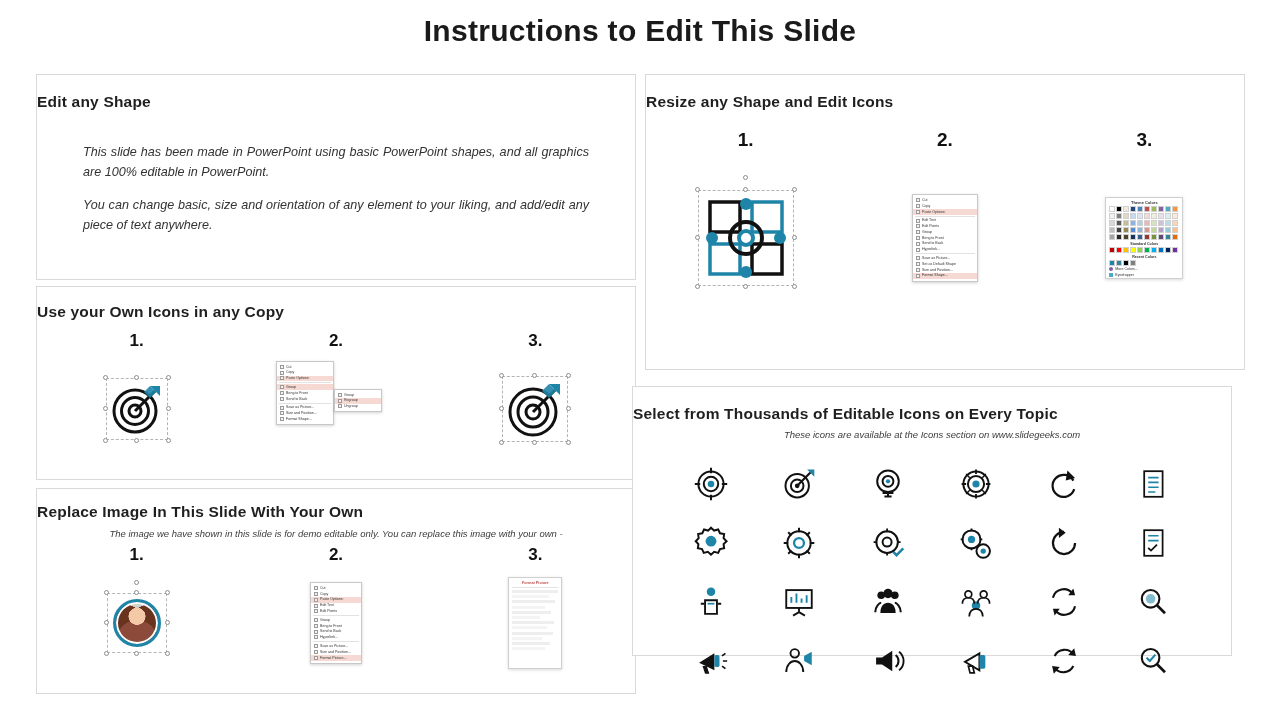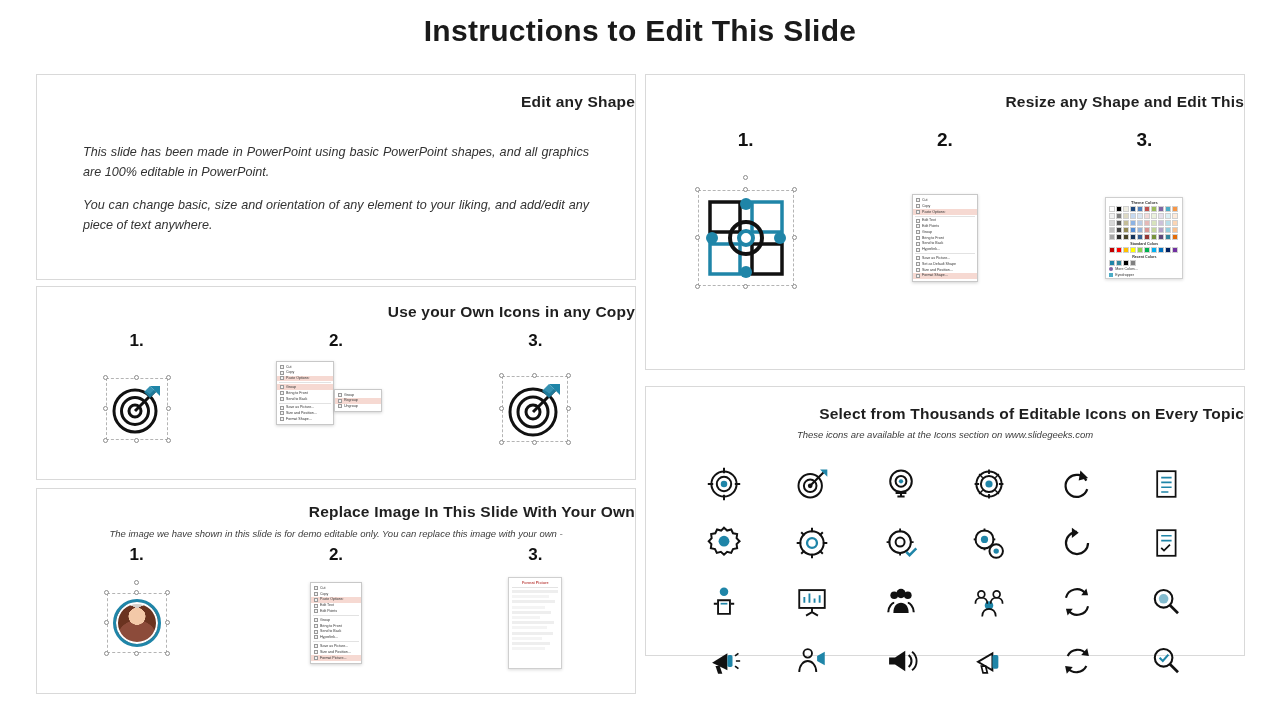--- a/index.html
+++ b/index.html
@@ -25,21 +25,21 @@
     letter-spacing: .3px;
     color: #1a1a1a;
   }
 
   .panel {
     position: absolute;
     border: 1px solid #d9d9d9;
     background: #fff;
   }
   .panel-title {
-    text-align: right;
+    text-align: left;
     font-size: 15.5px;
     font-weight: 600;
     color: #1f1f1f;
     letter-spacing: .2px;
   }
   .panel-sub {
     text-align: center;
     font-size: 9.5px;
     font-style: italic;
     color: #3c3c3c;
@@ -88,21 +88,21 @@
   #panel-replace-image .panel-sub { margin-top: 7px; }
 
   
   #panel-resize { left: 645px; top: 74px; width: 600px; height: 296px; }
   #panel-resize .panel-title { margin-top: 18px; }
   #panel-resize .steps-row { margin-top: 18px; }
   #panel-resize .step-art { height: 150px; }
   #panel-resize .step-num { font-size: 19px; margin-bottom: 12px; }
 
   
-  #panel-icons { left: 645px; top: 386px; width: 600px; height: 270px; }
+  #panel-icons { left: 632px; top: 386px; width: 600px; height: 270px; }
   #panel-icons .panel-title { margin-top: 18px; font-size: 15.5px; }
   #panel-icons .panel-sub { margin-top: 6px; }
   .icon-grid {
     margin: 14px 34px 0 34px;
     display: grid;
     grid-template-columns: repeat(6, 1fr);
     grid-auto-rows: 59px;
     align-items: center;
     justify-items: center;
   }
@@ -411,21 +411,21 @@
               <div style="height:3px;background:#f4f4f4;width:72%;"></div>
             </div>
           </div>
         </div>
       </div>
 
     </div>
   </div>
 
   <div class="panel" id="panel-resize">
-    <div class="panel-title">Resize any Shape and Edit This</div>
+    <div class="panel-title">Resize any Shape and Edit Icons</div>
 
     <div class="steps-row">
 
       <div class="step">
         <div class="step-num">1.</div>
         <div class="step-art">
           <div class="sel-wrap" style="width:96px;height:96px;">
             <div class="dashed-box" style="position:absolute;inset:0;"></div>
             <svg width="96" height="96" viewBox="0 0 96 96">
               <rect x="12" y="12" width="30" height="30" fill="none" stroke="#111" stroke-width="3.5"></rect>

